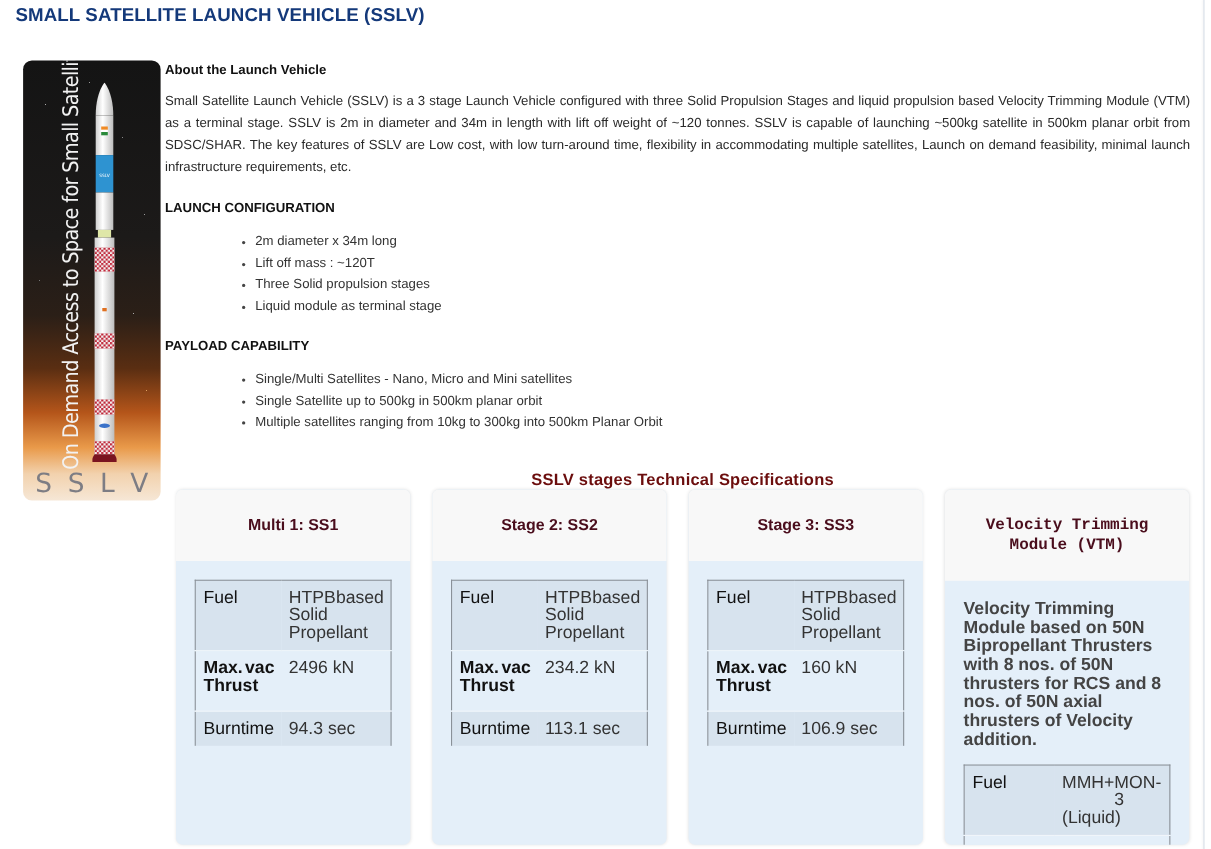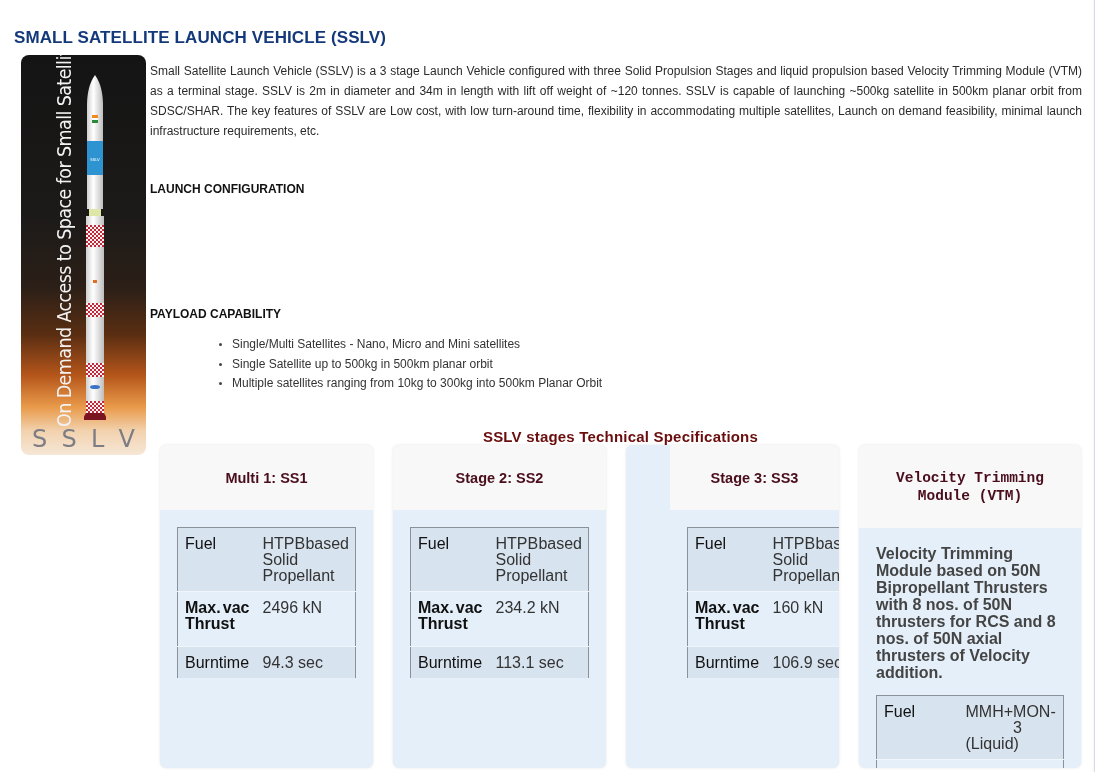--- a/index.html
+++ b/index.html
@@ -10,21 +10,21 @@
     font-family: "Liberation Sans", sans-serif;
     color: #222;
     position: relative;
   }
   .right-edge {
     position: absolute; left: 1094px; top: 0; width: 7px; height: 772px;
     border-left: 1px solid #d6dde6; background: #fff;
     box-shadow: -1px 0 2px rgba(0,0,0,0.04);
   }
   .page-title {
-    position: absolute; left: 14px; top: 28px;
+    position: absolute; left: 14px; top: 4px;
     font-size: 17px; font-weight: bold; color: #14397a;
     margin: 0; letter-spacing: 0.1px;
   }
   
   .poster {
     position: absolute; left: 21px; top: 55px; width: 125px; height: 400px;
     border-radius: 8px; overflow: hidden;
     background: linear-gradient(180deg, #141414 0%, #1c1a19 40%, #2b1f17 58%, #5a2e12 70%, #b4551a 80%, #e99a4a 88%, #f2d2ae 94%, #f6e7d6 100%);
   }
   .poster .stars { position: absolute; inset: 0;
@@ -144,23 +144,30 @@
   </svg>
   <div class="acronym">
     <span>S</span>
     <span>S</span>
     <span>L</span>
     <span>V</span>
   </div>
 </div>
 
 <div class="content">
+  <h3 class="section-heading">About the Launch Vehicle</h3>
   <p class="about-para">Small Satellite Launch Vehicle (SSLV) is a 3 stage Launch Vehicle configured with three Solid Propulsion Stages and liquid propulsion based Velocity Trimming Module (VTM) as a terminal stage. SSLV is 2m in diameter and 34m in length with lift off weight of ~120 tonnes. SSLV is capable of launching ~500kg satellite in 500km planar orbit from SDSC/SHAR. The key features of SSLV are Low cost, with low turn-around time, flexibility in accommodating multiple satellites, Launch on demand feasibility, minimal launch infrastructure requirements, etc.</p>
 
   <h3 class="section-heading h-vehicle">LAUNCH CONFIGURATION</h3>
+  <ul class="list-vehicle">
+    <li>2m diameter x 34m long</li>
+    <li>Lift off mass : ~120T</li>
+    <li>Three Solid propulsion stages</li>
+    <li>Liquid module as terminal stage</li>
+  </ul>
 
   <h3 class="section-heading h-payload">PAYLOAD CAPABILITY</h3>
   <ul class="list-payload">
     <li>Single/Multi Satellites - Nano, Micro and Mini satellites</li>
     <li>Single Satellite up to 500kg in 500km planar orbit</li>
     <li>Multiple satellites ranging from 10kg to 300kg into 500km Planar Orbit</li>
   </ul>
 </div>
 
 <h2 class="specs-heading">SSLV stages Technical Specifications</h2>
@@ -222,21 +229,21 @@
       <td class="v">234.2 kN</td>
     </tr>
     <tr class="shade">
       <td class="k">Burntime</td>
       <td class="v">113.1 sec</td>
     </tr>
   </tbody>
     </table>
 </div>
 
-<div class="card" style="left:626px; width:213px;padding-left:44px;">
+<div class="card" style="left:626px; width:213px;">
   <div class="card-header">Stage 3: SS3</div>
   <table class="spec-table">
     <tbody>
         <tr class="shade">
       <td class="k">Fuel</td>
       <td class="v">
         <div class="justify-line">
               <span>HTPB</span>
               <span>based</span>
             </div>

